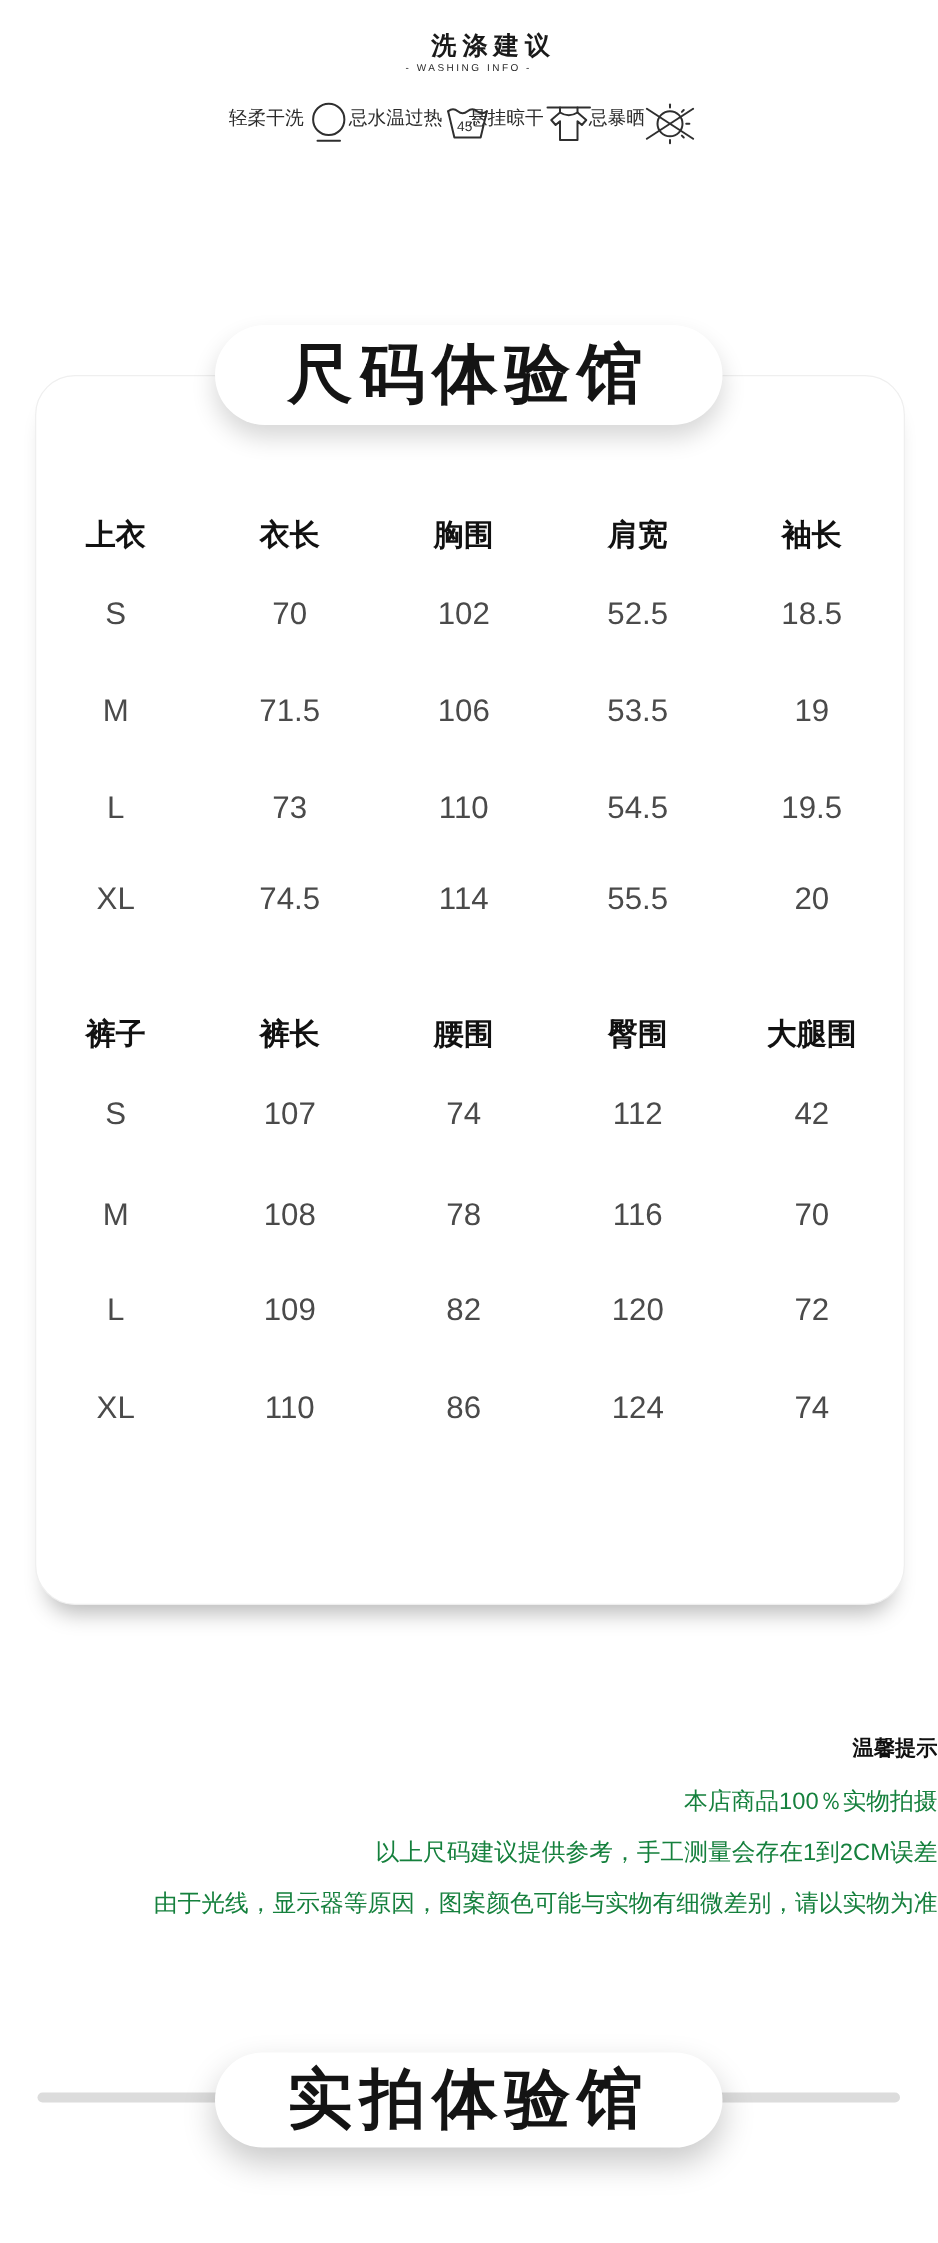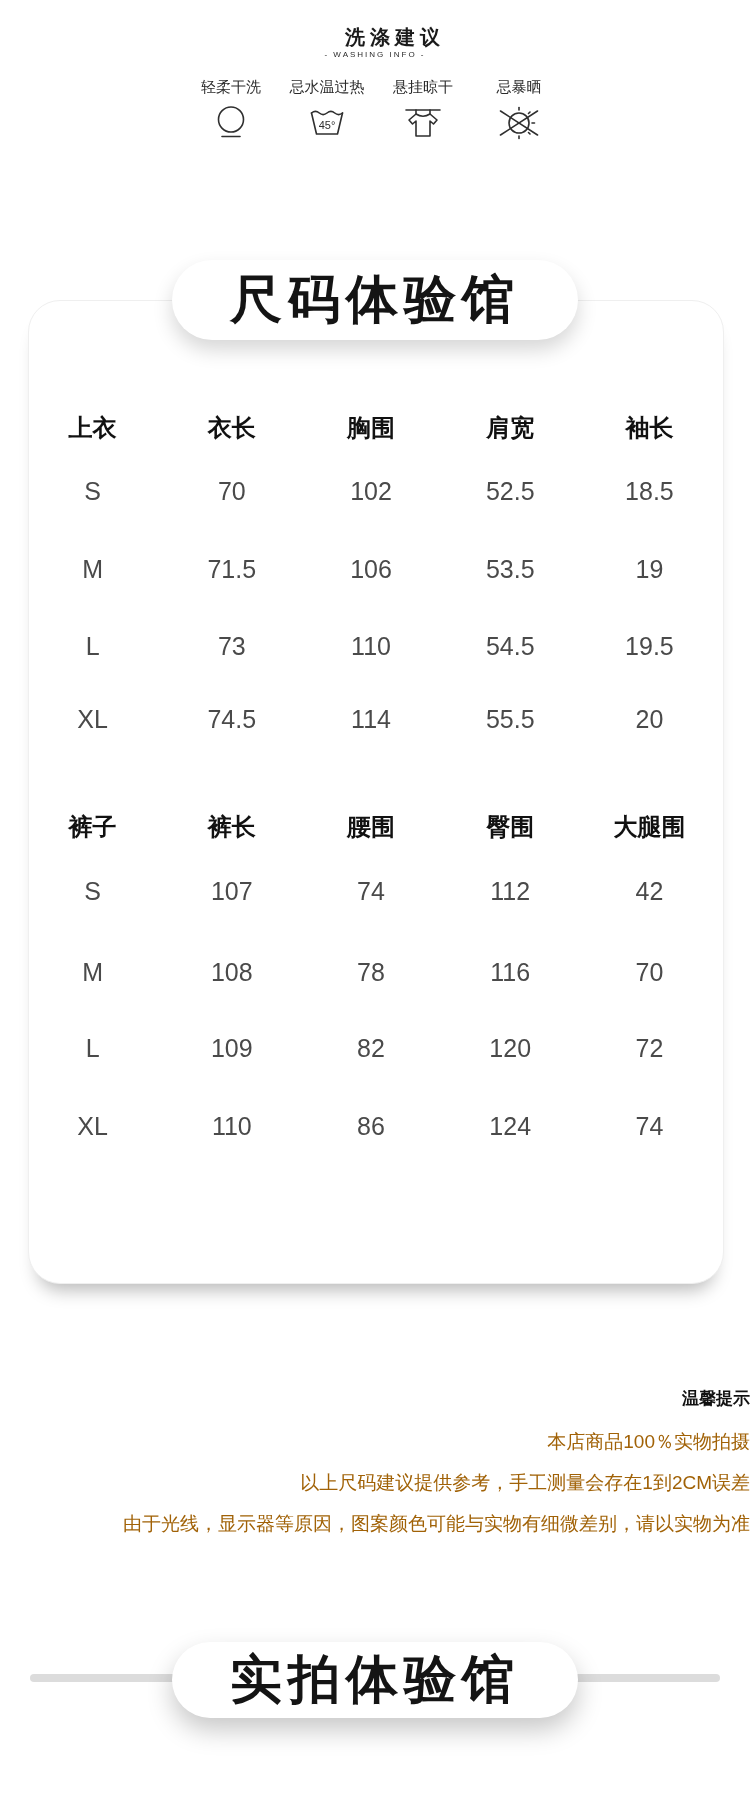--- a/index.html
+++ b/index.html
@@ -5,21 +5,21 @@
   html,body{margin:0;padding:0;background:#fff;}
   .page{position:relative;width:750px;height:1794px;background:#ffffff;overflow:hidden;
         font-family:"Liberation Sans",sans-serif;color:#111;}
 
   
   .wash-title{position:absolute;top:27px;left:0;width:750px;text-align:center;
               font-size:20px;line-height:20px;font-weight:bold;letter-spacing:5px;color:#1a1a1a;padding-left:20px;}
   .wash-sub{position:absolute;top:51px;left:0;width:750px;text-align:center;
             font-size:8px;line-height:8px;font-weight:normal;letter-spacing:2px;color:#2a2a2a;}
   .wash-row{position:absolute;top:79px;left:0;width:750px;display:flex;justify-content:center;}
-  .wash-item{width:96px;display:flex;flex-direction:column;align-items:center;}
+  .wash-item{width:96px;display:flex;flex-direction:row;align-items:center;}
   .wash-label{font-size:15px;line-height:15px;color:#2b2b2b;margin-bottom:9px;white-space:nowrap;}
   .wash-item svg{display:block;}
 
   
   .pill{position:absolute;left:50%;width:406px;margin-left:-203px;background:#fff;
         border-radius:40px;display:flex;align-items:center;justify-content:center;z-index:3;}
   .pill-size{top:260px;height:80px;box-shadow:0 10px 20px rgba(0,0,0,0.16);}
   .pill-photo{top:1642px;height:76px;box-shadow:0 12px 26px rgba(0,0,0,0.22);}
   .pill-text{font-size:52px;font-weight:bold;letter-spacing:6px;color:#141414;white-space:nowrap;}
 
@@ -28,21 +28,21 @@
         box-shadow:0 16px 18px -10px rgba(0,0,0,0.28);}
 
   .trow{position:absolute;left:12px;width:660px;height:34px;display:flex;align-items:center;gap:36px;}
   .trow span{flex:1;text-align:center;white-space:nowrap;}
   .hc{font-size:24px;font-weight:bold;color:#111;}
   .nc{font-size:25px;font-weight:400;color:#4a4a4a;}
 
   
   .tips{position:absolute;top:1390px;left:0;width:750px;text-align:right;}
   .tips-title{margin:0 0 14px;font-size:17px;line-height:17px;font-weight:bold;color:#111;}
-  .tips-line{margin:0;font-size:19px;line-height:41px;color:#a16207;}
+  .tips-line{margin:0;font-size:19px;line-height:41px;color:#15803d;}
 
   
   .divider{position:absolute;top:1674px;left:30px;width:690px;height:8px;border-radius:4px;
            background:#dcdcdc;z-index:1;}
 </style>
 </head>
 <body>
 
 <div class="page">
 

